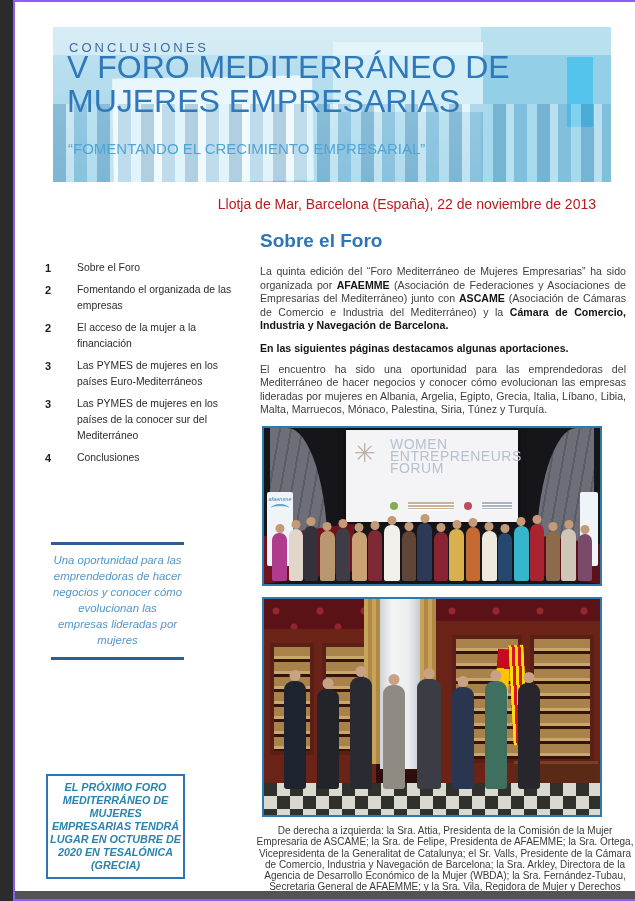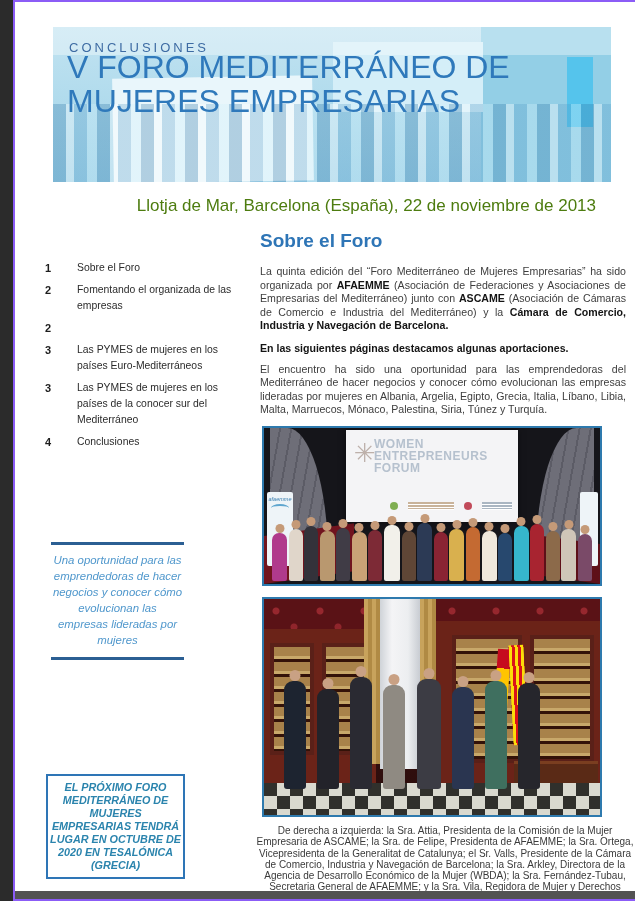--- a/index.html
+++ b/index.html
@@ -14,21 +14,21 @@
   .patch-right{right:0;top:0;width:130px;height:155px;background:#93cfe6;}
   .patch-mid{left:280px;top:15px;width:150px;height:70px;background:#d4eef8;}
   .patch-brightblue{right:18px;top:30px;width:26px;height:70px;background:#55c4ec;}
   .patch-top{left:0;top:0;width:558px;height:28px;background:rgba(255,255,255,.35);}
   .crowd{position:absolute;left:0;bottom:0;width:558px;height:78px;opacity:.55;
     background:repeating-linear-gradient(90deg,rgba(46,117,166,.55) 0 13px,rgba(255,255,255,.65) 13px 21px,rgba(80,150,195,.5) 21px 34px,rgba(210,240,250,.6) 34px 44px);}
   .banner-kicker{position:absolute;left:16px;top:13px;font-size:13px;letter-spacing:3px;color:#3d6ba3;z-index:3;}
   .banner-title{position:absolute;left:14px;top:24px;width:530px;font-size:32px;line-height:1.06;color:#2f79bb;z-index:3;font-weight:400;}
   .banner-subtitle{position:absolute;left:15px;top:113px;width:520px;font-size:15px;color:#50a5d7;z-index:3;}
 
-  .dateline{position:absolute;top:194px;right:50px;font-size:17px;color:#4d7c0f;}
+  .dateline{position:absolute;top:194px;right:50px;font-size:14px;color:#b91c1c;}
 
   
   .toc{position:absolute;left:30px;top:258px;width:200px;}
   .toc-item{display:flex;margin-bottom:6px;}
   .toc-num{width:32px;flex:0 0 32px;font-weight:bold;font-size:11px;color:#1d1d1d;line-height:16px;}
   .toc-label{font-size:10.4px;color:#2b2b2b;line-height:16px;}
   .pullquote{position:absolute;left:36px;top:540px;width:133px;border-top:3px solid #2b5f93;border-bottom:3px solid #2b5f93;padding:7px 1px 9px;text-align:center;font-style:italic;font-size:11.4px;line-height:16px;color:#4f97cc;}
   .next-box{position:absolute;left:31px;top:772px;width:139px;border:2px solid #2e75b6;padding:5px 2px;text-align:center;font-style:italic;font-weight:bold;font-size:10.8px;line-height:13px;color:#2b84ad;}
 
   
@@ -44,21 +44,21 @@
 
   
   .pillar{position:absolute;top:0;width:58px;height:130px;background:
       repeating-linear-gradient(100deg,#6e6e78 0 9px,#5c5c66 9px 11px),#66666f;}
   .pillar-l{left:6px;border-radius:0 70% 0 0/0 100% 0 0;}
   .pillar-r{right:6px;border-radius:70% 0 0 0/100% 0 0 0;}
   .red-floor{position:absolute;left:0;bottom:0;width:90px;height:48px;background:#71141e;transform:skewY(-8deg);transform-origin:left bottom;}
   .red-floor-r{position:absolute;right:0;bottom:0;width:70px;height:40px;background:#5e1019;transform:skewY(8deg);transform-origin:right bottom;}
   .screen{position:absolute;left:82px;top:2px;width:172px;height:92px;background:#f4f4f6;box-shadow:0 0 6px rgba(0,0,0,.5);}
   .screen-logo{position:absolute;left:8px;top:8px;font-size:26px;color:#bdb0aa;}
-  .screen-text{position:absolute;left:28px;top:8px;font-size:12px;line-height:12px;font-weight:bold;color:#b6c1ce;letter-spacing:.5px;}
+  .screen-text{position:absolute;left:44px;top:8px;font-size:14px;line-height:12px;font-weight:normal;color:#b6c1ce;letter-spacing:.5px;}
   .screen-partners{position:absolute;left:44px;bottom:12px;display:flex;gap:10px;align-items:center;}
   .dot{width:8px;height:8px;border-radius:50%;}
   .dot-green{background:#7fae52;}
   .dot-red{background:#c14a5a;}
   .plines{width:46px;height:8px;background:repeating-linear-gradient(180deg,#c9b39a 0 1.5px,#fff 1.5px 3px);}
   .plines2{width:30px;height:8px;background:repeating-linear-gradient(180deg,#aab6c2 0 1.5px,#fff 1.5px 3px);}
   .rollup{position:absolute;bottom:18px;width:26px;height:74px;background:#eef4f8;border-radius:2px;}
   .rollup-l{left:3px;}
   .rollup-r{right:2px;width:18px;}
   .rollup-text{display:block;margin-top:4px;text-align:center;font-size:5.5px;color:#3a7fb0;font-style:italic;}
@@ -100,37 +100,39 @@
 
   <div class="banner">
     <div class="patch patch-right"></div>
     <div class="patch patch-screen"></div>
     <div class="patch patch-mid"></div>
     <div class="patch patch-brightblue"></div>
     <div class="patch patch-top"></div>
     <div class="crowd"></div>
     <div class="banner-kicker">CONCLUSIONES</div>
     <div class="banner-title">V FORO MEDITERRÁNEO DE MUJERES EMPRESARIAS</div>
+    <div class="banner-subtitle">“FOMENTANDO EL CRECIMIENTO EMPRESARIAL”</div>
   </div>
 
   <div class="dateline">Llotja de Mar, Barcelona (España), 22 de noviembre de 2013</div>
 
   <div class="toc">
     <div class="toc-item">
       <div class="toc-num">1</div>
       <div class="toc-label">Sobre el Foro</div>
     </div>
 
     <div class="toc-item">
       <div class="toc-num">2</div>
       <div class="toc-label">Fomentando el organizada de las empresas</div>
     </div>
 
     <div class="toc-item">
       <div class="toc-num">2</div>
+      <div class="toc-label">El acceso de la mujer a la financiación</div>
     </div>
 
     <div class="toc-item">
       <div class="toc-num">3</div>
       <div class="toc-label">Las PYMES de mujeres en los países Euro-Mediterráneos</div>
     </div>
 
     <div class="toc-item">
       <div class="toc-num">3</div>
       <div class="toc-label">Las PYMES de mujeres en los países de la conocer sur del Mediterráneo</div>

